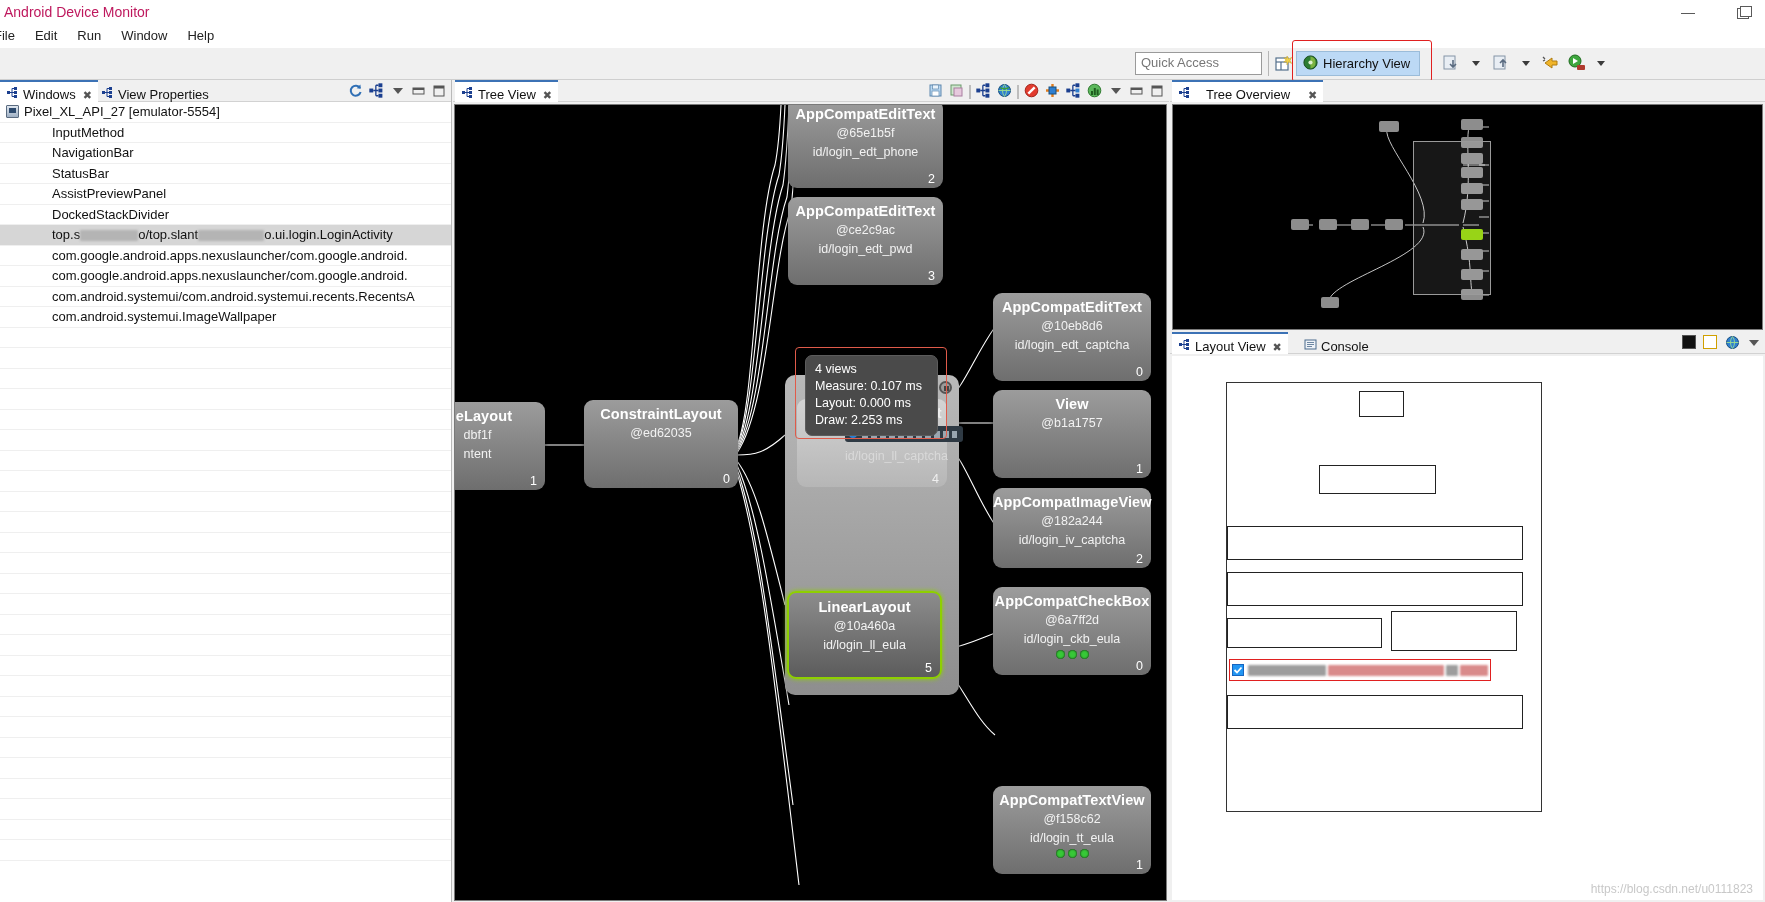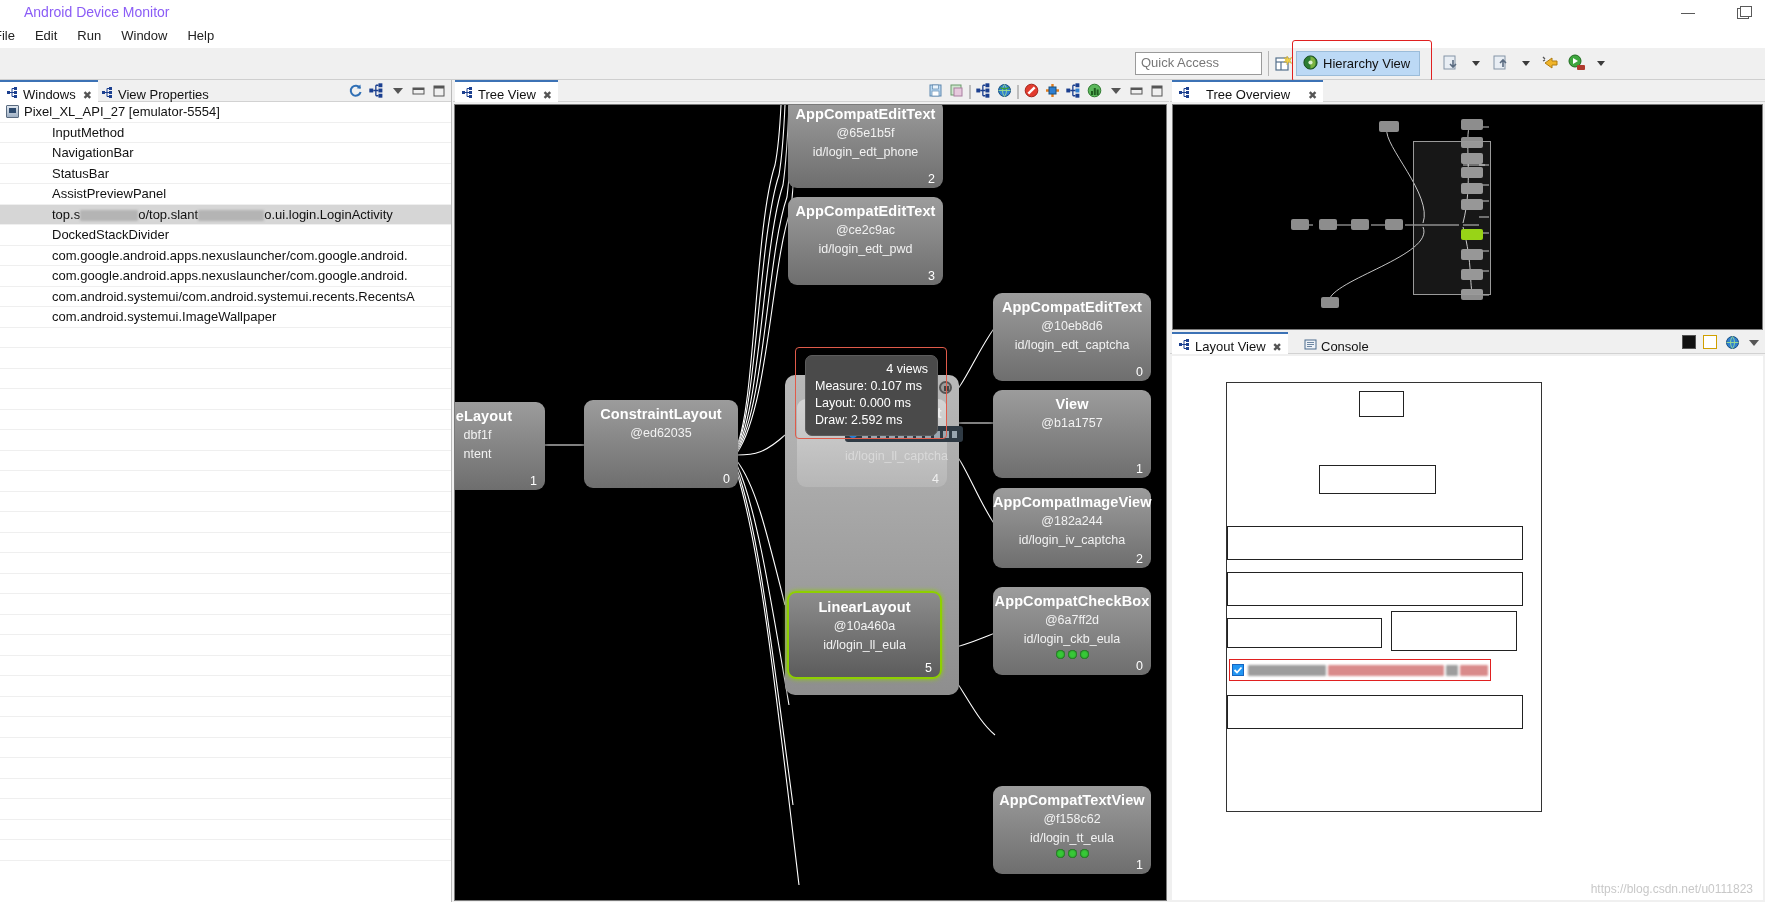--- a/index.html
+++ b/index.html
@@ -3,21 +3,21 @@
 <meta charset="utf-8">
 <style>
   * { box-sizing: border-box; margin:0; padding:0; }
   html,body { width:1765px; height:902px; overflow:hidden; background:#fff;
               font-family:"Liberation Sans", sans-serif; }
   #app { position:relative; width:1765px; height:902px; background:#f0f0f0; }
 
   
   .titlebar { position:absolute; left:0; top:0; width:1765px; height:26px;
               background:#fff; }
-  .titlebar .t { position:absolute; left:24px; top:4px; font-size:14px; color:#8b5cf6; }
+  .titlebar .t { position:absolute; left:4px; top:4px; font-size:14px; color:#be185d; }
   .wbtns { position:absolute; right:10px; top:0; height:26px; display:flex;
            align-items:center; gap:34px; }
   .wbtn { width:22px; height:22px; position:relative; cursor:default; }
   .wbtn .min { position:absolute; left:4px; top:11px; width:14px; height:1px; background:#5a5a5a; }
   .wbtn .mx1 { position:absolute; left:4px; top:6px; width:12px; height:11px;
                border:1px solid #5a5a5a; }
   .wbtn .mx2 { position:absolute; left:7px; top:4px; width:12px; height:11px;
                border:1px solid #5a5a5a; background:#fff; }
 
   
@@ -310,26 +310,26 @@
         </div>
       <div class="wrow child">
           <span>NavigationBar</span>
         </div>
       <div class="wrow child">
           <span>StatusBar</span>
         </div>
       <div class="wrow child">
           <span>AssistPreviewPanel</span>
         </div>
+      <div class="wrow child">
+          <span>DockedStackDivider</span>
+        </div>
       <div class="wrow child sel">
         <span>top.s<span class="redact" style="width:58px;"></span>o/top.slant<span class="redact" style="width:66px;"></span>o.ui.login.LoginActivity</span>
       </div>
-      <div class="wrow child">
-          <span>DockedStackDivider</span>
-        </div>
       <div class="wrow child">
           <span>com.google.android.apps.nexuslauncher/com.google.android.</span>
         </div>
       <div class="wrow child">
           <span>com.google.android.apps.nexuslauncher/com.google.android.</span>
         </div>
       <div class="wrow child">
           <span>com.android.systemui/com.android.systemui.recents.RecentsA</span>
         </div>
       <div class="wrow child">
@@ -561,24 +561,24 @@
         <div class="inner">
           <div class="cls">LinearLayout</div>
           <div class="capimg"></div>
           <div class="rid">id/login_ll_captcha</div>
           <div class="cnt">4</div>
         </div>
       </div>
 
       <div class="tipring" style="left:340px; top:245px; width:152px; height:92px; top:242px;"></div>
       <div class="tip" style="left:350px; top:250px; width:133px;">
-        <div style="text-align:right;">4 views</div>
+        <div style="text-align:left;">4 views</div>
         <div>Measure: 0.107 ms</div>
         <div>Layout: 0.000 ms</div>
-        <div>Draw: 2.592 ms</div>
+        <div>Draw: 2.253 ms</div>
       </div>
 
       <div class="node sel" style="left:332px; top:486px; width:155px; height:88px;">
         <div class="cls">LinearLayout</div>
         <div class="hash">@10a460a</div>
         <div class="rid">id/login_ll_eula</div>
         <div class="cnt">5</div>
       </div>
     </div>
   </div>

